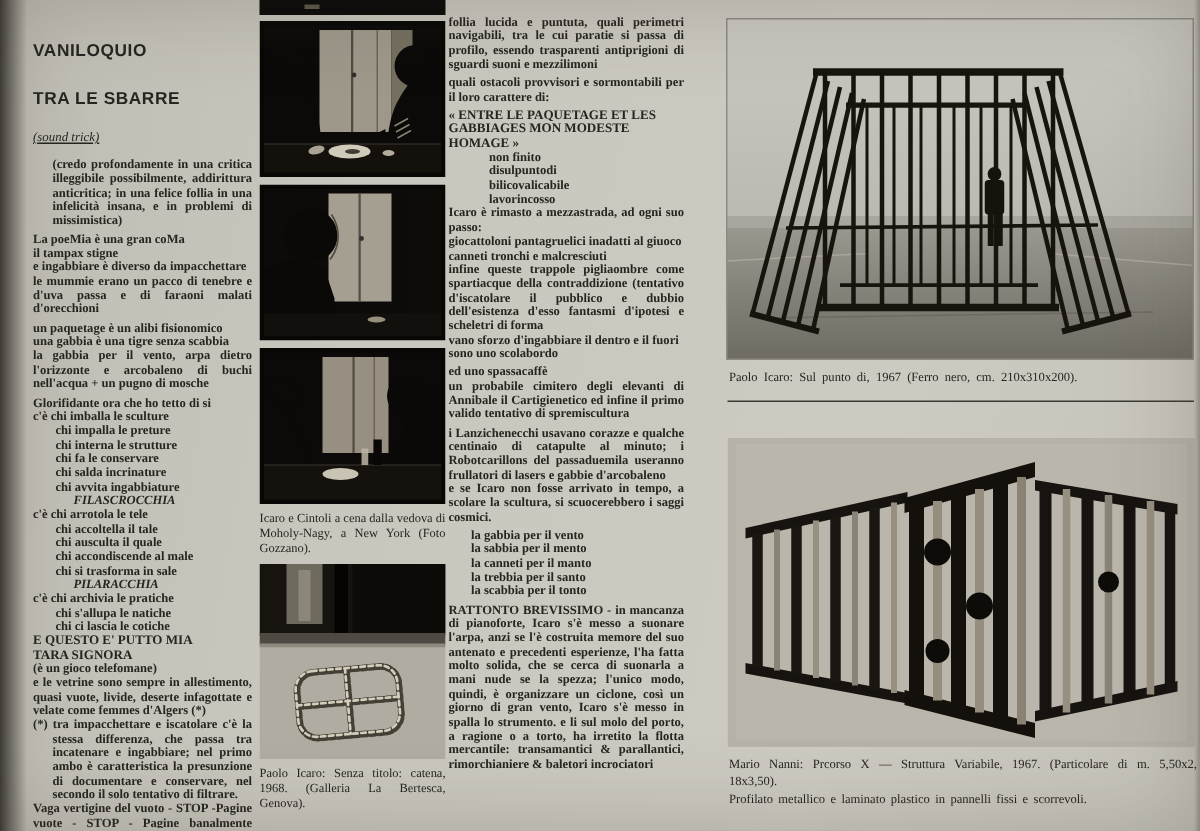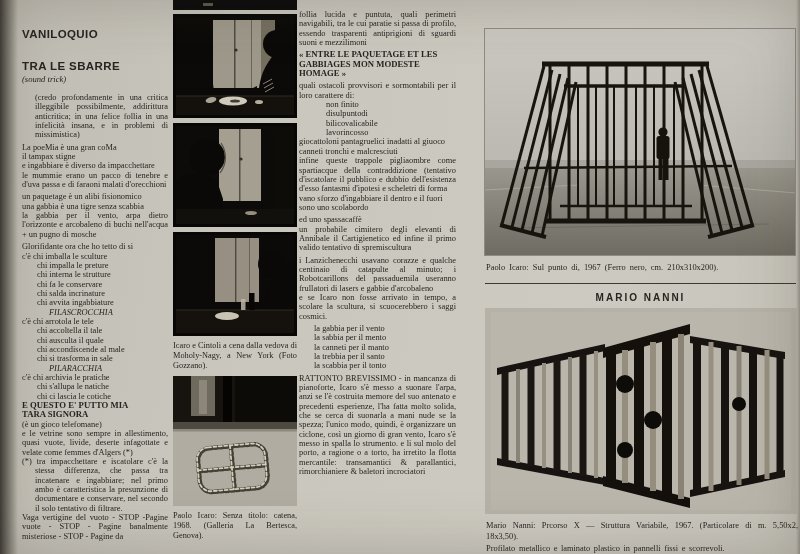--- a/index.html
+++ b/index.html
@@ -14,39 +14,39 @@
     background:linear-gradient(90deg,#3e3c37 0%,#75726a 40%,rgba(201,198,189,0) 100%);}
   .edge-r{position:absolute;right:0;top:0;width:4px;height:100%;
     background:linear-gradient(270deg,#9b988f,rgba(201,198,189,0));}
 
   
   .col{position:absolute;top:10px;overflow:hidden;}
   .col1{left:22px;width:146px;height:542px;}
   .col2{left:299px;width:157px;height:542px;}
   .t1{margin:18px 0 20px;font:bold 11.5px/12px "Liberation Sans","DejaVu Sans",sans-serif;letter-spacing:.4px;}
   .t2{margin:0 0 0;font:bold 11.5px/12px "Liberation Sans","DejaVu Sans",sans-serif;letter-spacing:.4px;}
-  .subtitle{font-style:italic;font-size:8.6px;margin:2px 0 9px;}
-  .ln{font-size:8.4px;line-height:9.35px;text-align:justify;}
+  .subtitle{font-style:italic;font-size:8.6px;margin:14px 0 9px;text-decoration:underline;}
+  .ln{font-size:8.4px;line-height:9.35px;text-align:justify;font-weight:bold;}
   .ln.ind{padding-left:15px;text-align:left;}
   .ln.ind2{padding-left:27px;text-align:left;}
   .ln.it{font-style:italic;}
   .ln.b{font-weight:bold;font-size:8.7px;text-align:left;}
   .ln.blk{padding-left:13px;}
   .ln.gap{margin-top:3px;}
   .ln.hang{padding-left:13px;text-indent:-13px;}
 
   
   .strip{position:absolute;left:173px;top:0;width:124px;}
   .sliver{height:10px;background:#0b0a09;margin-bottom:4px;position:relative;}
   .sliver i{position:absolute;display:block;background:#5d574c;width:10px;height:3px;top:3px;left:30px;}
   .frame{display:block;margin-bottom:5px;}
   .cap{font-size:8.3px;line-height:10.2px;text-align:justify;margin:3px 0 4px;}
 
   
-  .right{position:absolute;left:460px;top:16px;width:340px;height:419px;}
+  .right{position:absolute;left:460px;top:0;width:340px;height:419px;}
   .photo-icaro{position:absolute;left:24px;top:12px;}
   .icap{position:absolute;left:26px;top:247px;width:300px;font-size:8.4px;text-align:left;margin:0;
     word-spacing:2px;}
   .rule{position:absolute;left:25px;top:267px;width:311px;border-top:1.6px solid #3b3932;}
   .nanni-h{position:absolute;left:25px;top:276px;width:311px;margin:0;text-align:center;
     font:bold 10px "Liberation Sans","DejaVu Sans",sans-serif;letter-spacing:2px;}
   .photo-nanni{position:absolute;left:25px;top:292px;}
   .ncap{position:absolute;left:26px;top:505px;width:312px;font-size:8.4px;line-height:10.6px;margin:0;
     word-spacing:1.5px;}
   .ncap2{top:528px;}
@@ -196,26 +196,27 @@
         </g>
       </g>
     </svg>
 
     <p class="cap">Paolo Icaro: Senza titolo: catena, 1968. (Galleria La Bertesca, Genova).</p>
   </section>
 
   <section class="col col2">
     <div>
         <div class="ln">follia lucida e puntuta, quali perimetri navigabili, tra le cui paratie si passa di profilo, essendo trasparenti antiprigioni di sguardi suoni e mezzilimoni</div>
+        <div class="ln gap">quali ostacoli provvisori e sormontabili per il loro carattere di:</div>
         <div class="ln b gap">« ENTRE LE PAQUETAGE ET LES GABBIAGES MON MODESTE HOMAGE »</div>
-        <div class="ln gap">quali ostacoli provvisori e sormontabili per il loro carattere di:</div>
         <div class="ln ind2">non finito</div>
         <div class="ln ind2">disulpuntodi</div>
         <div class="ln ind2">bilicovalicabile</div>
         <div class="ln ind2">lavorincosso</div>
+        <div class="ln">Icaro è rimasto a mezzastrada, ad ogni suo passo:</div>
         <div class="ln">giocattoloni pantagruelici inadatti al giuoco</div>
         <div class="ln">canneti tronchi e malcresciuti</div>
         <div class="ln">infine queste trappole pigliaombre come spartiacque della contraddizione (tentativo d'iscatolare il pubblico e dubbio dell'esistenza d'esso fantasmi d'ipotesi e scheletri di forma</div>
         <div class="ln">vano sforzo d'ingabbiare il dentro e il fuori</div>
         <div class="ln">sono uno scolabordo</div>
         <div class="ln gap">ed uno spassacaffè</div>
         <div class="ln">un probabile cimitero degli elevanti di Annibale il Cartigienetico ed infine il primo valido tentativo di spremiscultura</div>
         <div class="ln gap">i Lanzichenecchi usavano corazze e qualche centinaio di catapulte al minuto; i Robotcarillons del passaduemila useranno frullatori di lasers e gabbie d'arcobaleno</div>
         <div class="ln">e se Icaro non fosse arrivato in tempo, a scolare la scultura, si scuocerebbero i saggi cosmici.</div>
         <div class="ln ind gap">la gabbia per il vento</div>
@@ -286,21 +287,20 @@
         <rect x="174.5" y="130" width="4" height="22"></rect>
         <rect x="180.5" y="130" width="4" height="22"></rect>
       </g>
       <rect x="0.5" y="0.5" width="311" height="227" fill="none" stroke="#8e8b83" stroke-width="1"></rect>
     </svg>
 
     <p class="cap icap">Paolo Icaro: Sul punto di, 1967 (Ferro nero, cm. 210x310x200).</p>
 
     <div class="rule"></div>
 
-    <h2 class="nanni-h">MARIO NANNI</h2>
 
     <svg class="photo-nanni" width="312" height="206" viewBox="0 0 312 206">
       <rect width="312" height="206" fill="#b6b2a8"></rect>
       <rect x="6" y="4" width="300" height="198" fill="#bab6ac"></rect>
       <g>
         <polygon points="12,60 120,36 120,43 12,67" fill="#161310"></polygon>
         <polygon points="12,150 120,170 120,177 12,157" fill="#161310"></polygon>
         <line x1="20" y1="64" x2="20" y2="153" stroke="#1a1712" stroke-width="7"></line>
         <line x1="33" y1="61" x2="33" y2="155" stroke="#8a8478" stroke-width="4"></line>
         <line x1="46" y1="58" x2="46" y2="158" stroke="#1a1712" stroke-width="7"></line>

